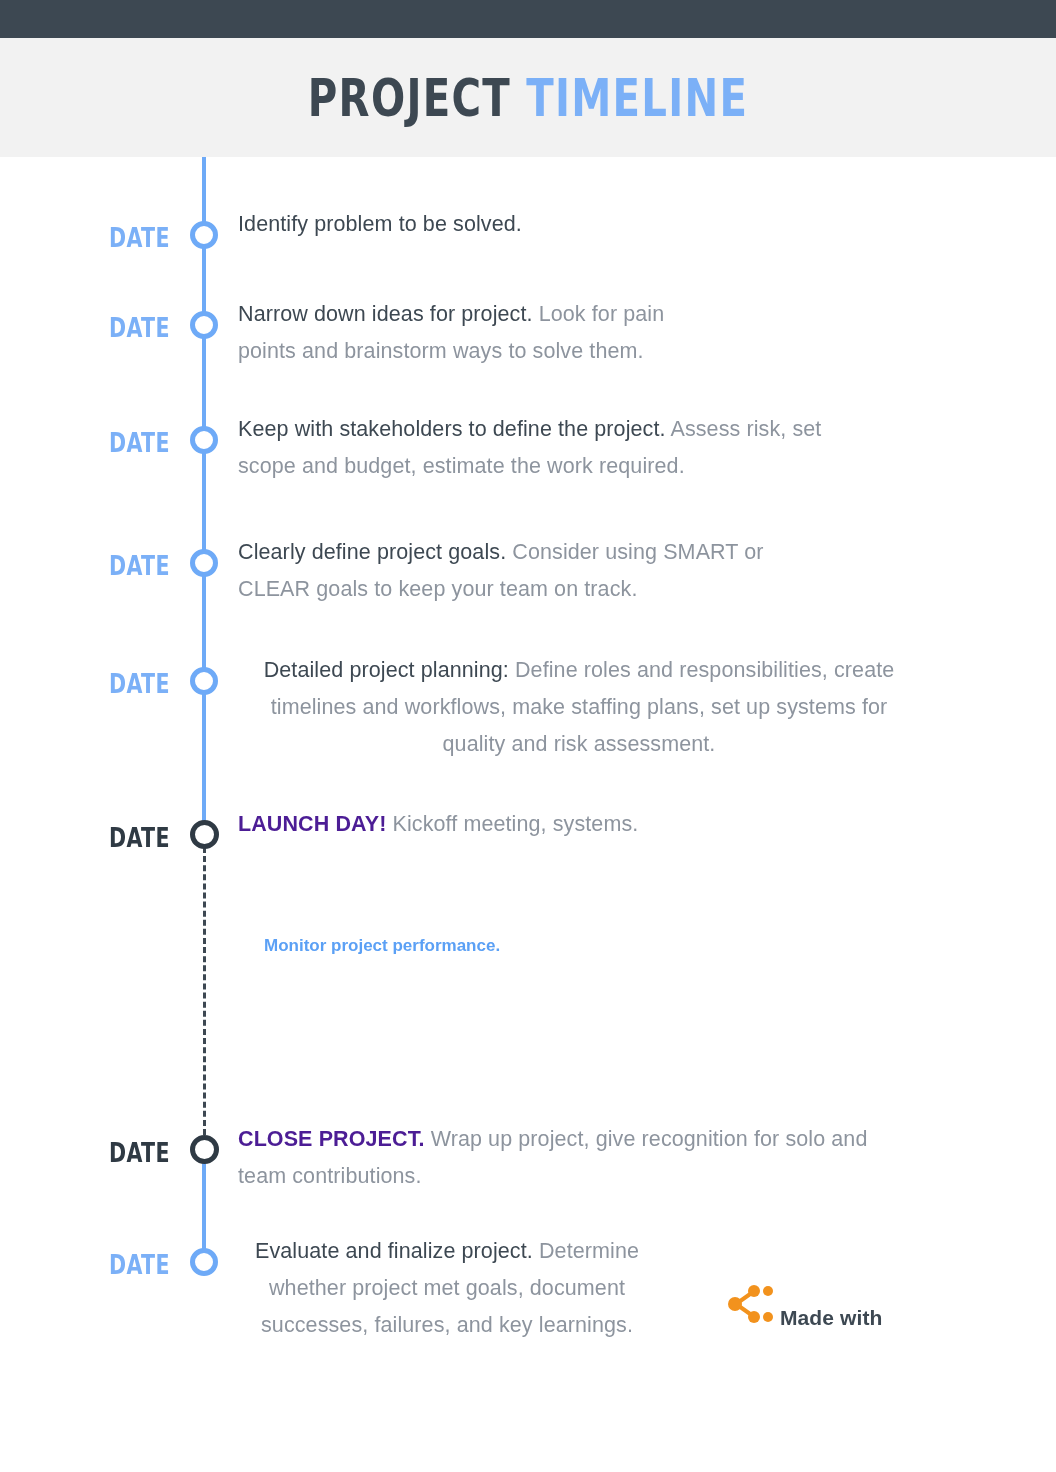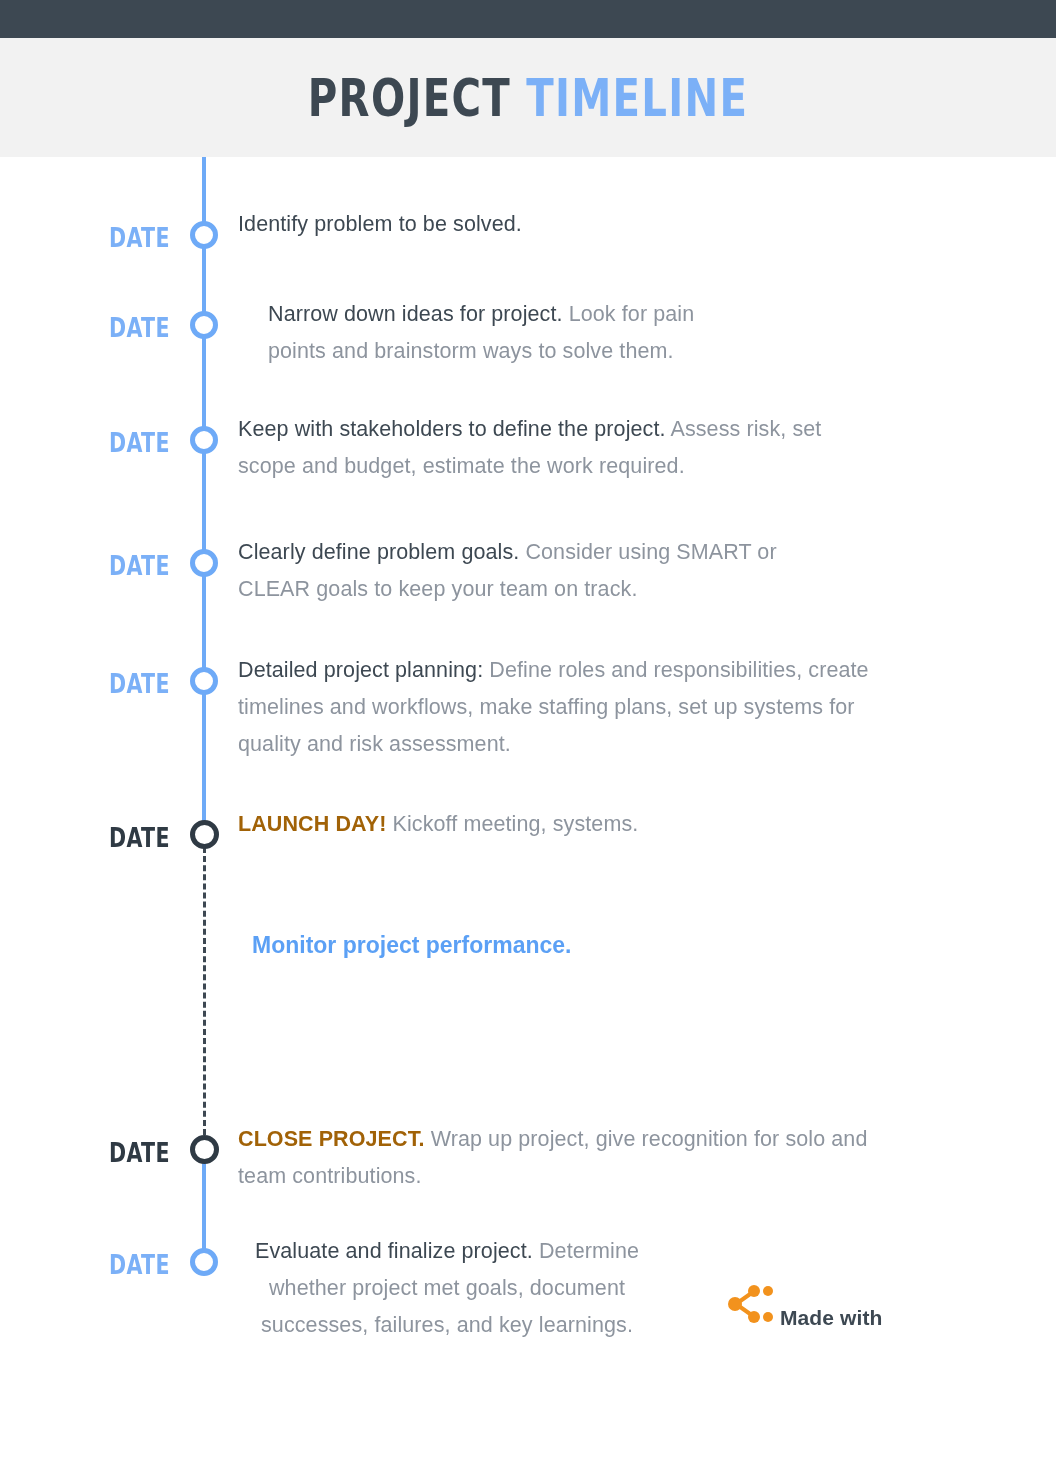--- a/index.html
+++ b/index.html
@@ -117,30 +117,30 @@
     font-size: 21.5px;
     line-height: 37px;
     color: #8d949e;
     font-weight: 400;
     letter-spacing: 0.1px;
   }
   .entry-text .lead {
     color: #3d4852;
   }
   .entry-text .lead-bold {
-    color: #a16207;
+    color: #4c1d95;
     font-weight: 700;
     margin-top: 33px;
   }
 
   
   .note-block {
     position: absolute;
-    left: 252px;
-    font-size: 23px;
+    left: 264px;
+    font-size: 17px;
     line-height: 37px;
     color: #8d949e;
   }
   .note-block .note-head {
     display: block;
     color: #5ba0f5;
     font-weight: 700;
   }
 
   
@@ -203,45 +203,45 @@
     <div class="date-label">DATE</div>
     <div class="node" style="top:-4px;"></div>
     <div class="entry-text" style="top:-19px; width:720px;">
       <span class="lead">Identify problem to be solved.</span><span></span>
     </div>
   </div>
 
   <div class="row" style="top:158px;">
     <div class="date-label">DATE</div>
     <div class="node" style="top:-4px;"></div>
-    <div class="entry-text" style="top:-19px; width:470px;margin-left:30px;">
+    <div class="entry-text" style="top:-19px; width:470px;">
       <span class="lead">Narrow down ideas for project.</span><span> Look for pain points and brainstorm ways to solve them.</span>
     </div>
   </div>
 
   <div class="row" style="top:273px;">
     <div class="date-label">DATE</div>
     <div class="node" style="top:-4px;"></div>
     <div class="entry-text" style="top:-19px; width:585px;">
       <span class="lead">Keep with stakeholders to define the project.</span><span> Assess risk, set scope and budget, estimate the work required.</span>
     </div>
   </div>
 
   <div class="row" style="top:396px;">
     <div class="date-label">DATE</div>
     <div class="node" style="top:-4px;"></div>
     <div class="entry-text" style="top:-19px; width:562px;">
-      <span class="lead">Clearly define problem goals.</span><span> Consider using SMART or CLEAR goals to keep your team on track.</span>
+      <span class="lead">Clearly define project goals.</span><span> Consider using SMART or CLEAR goals to keep your team on track.</span>
     </div>
   </div>
 
   <div class="row" style="top:514px;">
     <div class="date-label">DATE</div>
     <div class="node" style="top:-4px;"></div>
-    <div class="entry-text" style="top:-19px; width:682px;">
+    <div class="entry-text" style="top:-19px; width:682px;text-align:center;">
       <span class="lead">Detailed project planning:</span><span> Define roles and responsibilities, create timelines and workflows, make staffing plans, set up systems for quality and risk assessment.</span>
     </div>
   </div>
 
   <div class="row dark" style="top:668px;">
     <div class="date-label">DATE</div>
     <div class="node" style="top:-5px;"></div>
     <div class="entry-text" style="top:-19px; width:700px;">
       <span class="lead-bold">LAUNCH DAY!</span><span> Kickoff meeting, systems.</span>
     </div>

